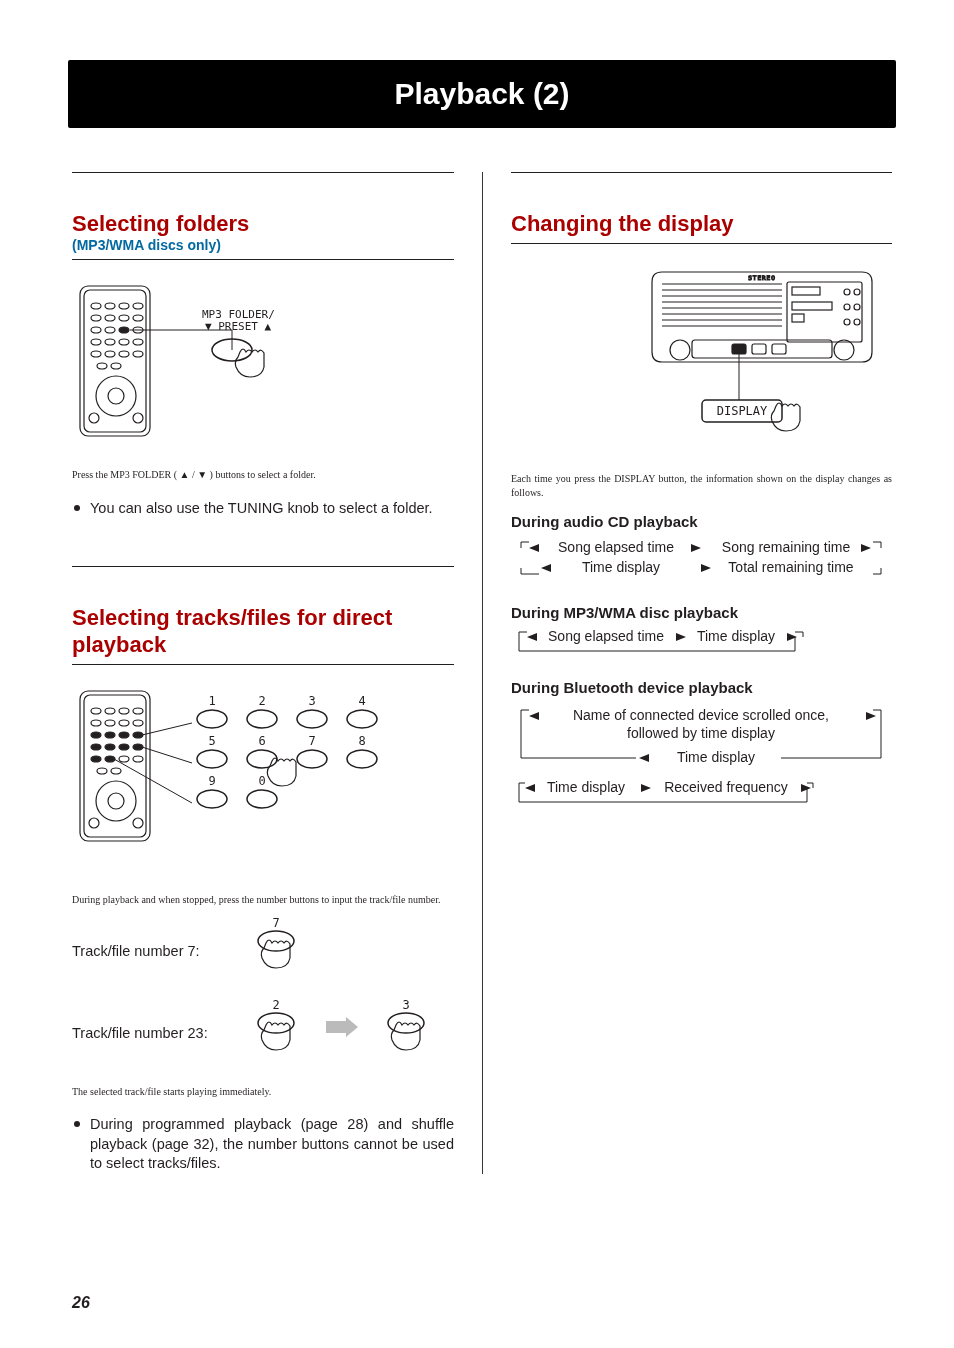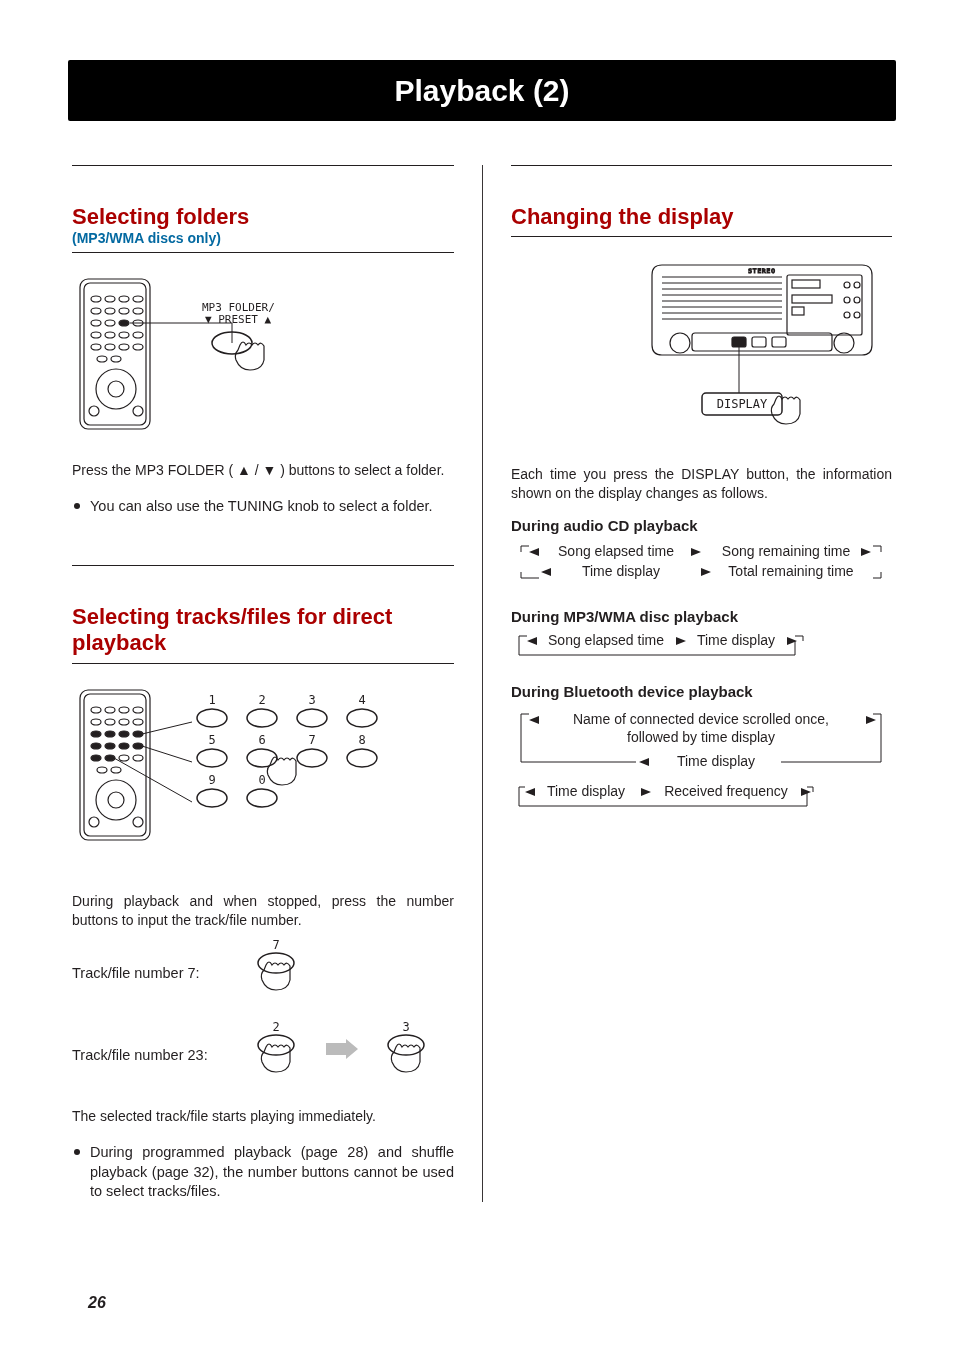--- a/index.html
+++ b/index.html
@@ -1,39 +1,39 @@
 <!DOCTYPE html>
 <html><head>
 <meta charset="utf-8">
 <style>
   * { box-sizing: border-box; margin: 0; padding: 0; }
   html, body { width: 954px; height: 1348px; background: #fff; font-family: "Myriad Pro", "Segoe UI", Arial, sans-serif; color: #231f20; }
   .page { position: relative; width: 954px; height: 1348px; padding: 60px 62px 40px 72px; }
-  .title-band { background: #000; color: #fff; height: 61px; display: flex; align-items: center; justify-content: center; margin: 0 -4px 44px -4px; border-radius: 2px; }
+  .title-band { background: #000; color: #fff; height: 68px; display: flex; align-items: center; justify-content: center; margin: 0 -4px 44px -4px; border-radius: 2px; }
   .title-band h1 { font-size: 30px; font-weight: 700; }
   .columns { display: flex; gap: 0; }
   .col { width: 50%; }
   .col-left { padding-right: 28px; }
   .col-right { padding-left: 28px; }
   .divider { width: 1px; background: #231f20; opacity: .9; }
   .hband { border-top: 1px solid #231f20; border-bottom: 1px solid #231f20; padding: 6px 0 6px 0; margin-bottom: 18px; }
   .hband h2 { color: #a00; font-size: 22px; font-weight: 700; line-height: 1.2; margin-top: 32px; }
   .hband .sub { color: #0369a1; font-size: 14px; font-weight: 700; }
-  p.body { font-size: 14px; line-height: 1.35; }
+  p.body { font-size: 10px; line-height: 1.35; font-family: Liberation Serif, serif; }
   p.just { text-align: justify; }
   ul.bullets { list-style: none; padding-left: 0; }
   ul.bullets li { position: relative; padding-left: 18px; font-size: 14.5px; line-height: 1.35; text-align: justify; margin-top: 17px; }
   ul.bullets li::before { content: ""; position: absolute; left: 2px; top: 6px; width: 6px; height: 6px; background: #231f20; border-radius: 50%; }
   .fig { margin: 14px 0 20px; }
   .fig svg { display: block; }
   .subhead { font-size: 15px; font-weight: 700; margin: 14px 0 6px; }
   .example-row { display: flex; align-items: flex-start; gap: 24px; margin: 10px 0 18px; }
   .example-row .lbl { font-size: 14.5px; min-width: 150px; padding-top: 26px; }
   .example-row .gfx { flex: 1; }
-  .pagenum { position: absolute; left: 88px; bottom: 36px; font-style: italic; font-weight: 700; font-size: 16px; }
+  .pagenum { position: absolute; left: 72px; bottom: 36px; font-style: italic; font-weight: 700; font-size: 16px; }
   .sp { height: 48px; }
 </style>
 </head>
 <body>
 
 <div class="page">
 
   <div class="title-band">
     <h1>Playback (2)</h1>
   </div>

